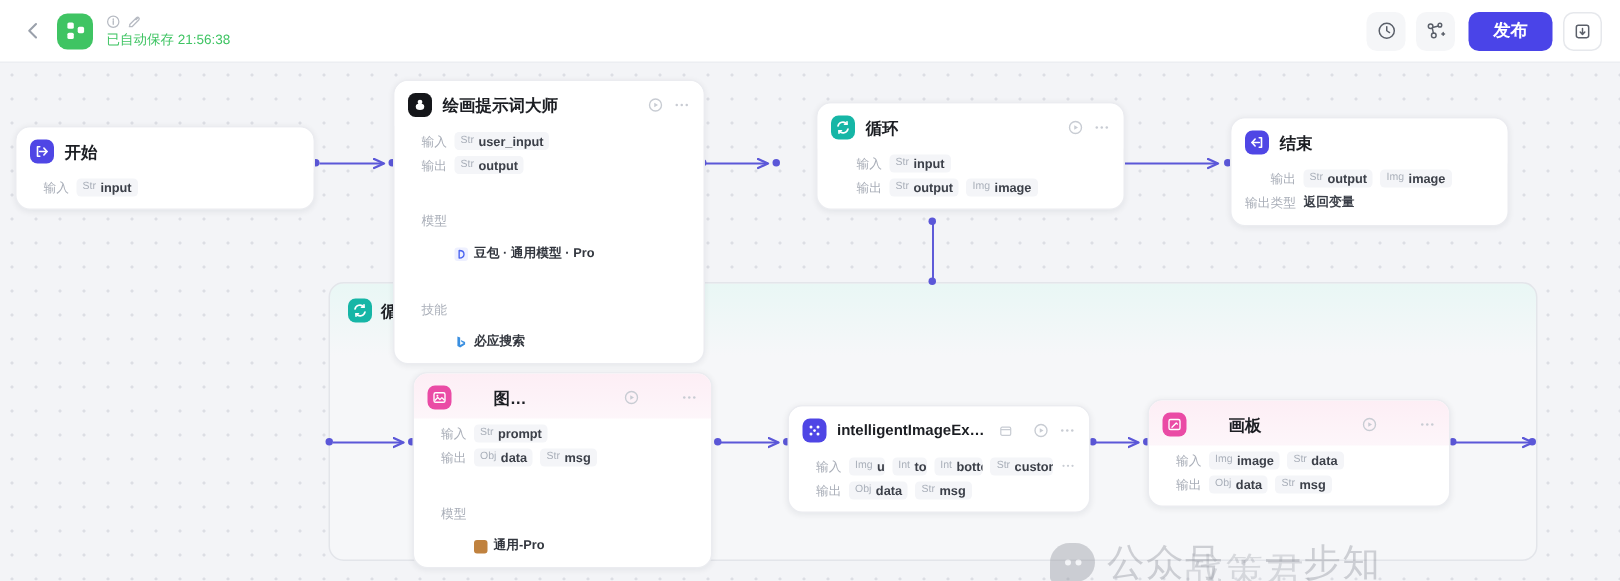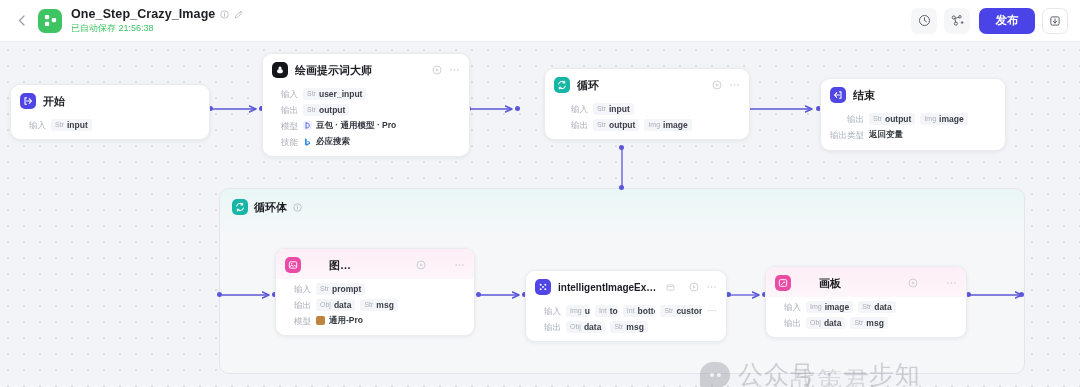--- a/index.html
+++ b/index.html
@@ -111,21 +111,21 @@
     padding: 1px 4px; font-size: 8.5px;
     color: #3c4049; font-weight: bold;
     white-space: nowrap; max-width: 78px;
     overflow: hidden; text-overflow: ellipsis;
   }
   .chip.plain { background: transparent; padding: 1px 0; }
   .tt { font-size: 7px; color: #aab0ba; font-weight: normal; flex: none; }
   .muted { font-size: 8.5px; color: #bfc4cd; }
   .model-chip {
     display: inline-flex; align-items: center; gap: 4px;
-    font-size: 8.5px; color: #33373f; font-weight: bold;
+    font-size: 8.5px; color: #33373f; font-weight: bold; margin-top: 44px;
   }
   .mini-sq {
     width: 9px; height: 9px; border-radius: 2px; flex: none;
     display: flex; align-items: center; justify-content: center;
   }
 
   
   .tint-pink .node-head { background: linear-gradient(180deg,#fdeef5 0%, #fdf6fa 100%); gap: 28px; }
   .tint-white .node-head { background: #fff; }
 
@@ -189,21 +189,20 @@
   <div class="app-logo">
     <svg width="13" height="13" viewBox="0 0 14 14" fill="#fff">
       <rect x="1" y="1" width="4.6" height="4.6" rx="1.2"></rect>
       <rect x="8.4" y="4.2" width="4.6" height="4.6" rx="1.2"></rect>
       <rect x="1" y="8.4" width="4.6" height="4.6" rx="1.2"></rect>
     </svg>
   </div>
 
   <div class="title-wrap">
     <div class="title-row">
-      <span class="wf-title">One_Step_Crazy_Image</span>
       <span class="t-icon">
         <svg width="9" height="9" viewBox="0 0 12 12" fill="none">
             <circle cx="6" cy="6" r="5" stroke="currentColor" stroke-width="1.1"></circle>
             <path d="M6 5.2v3.1M6 3.5v.7" stroke="currentColor" stroke-width="1.2" stroke-linecap="round"></path>
           </svg>
       </span>
       <span class="t-icon">
         <svg width="9" height="9" viewBox="0 0 12 12" fill="none">
             <path d="M10 1.8L7.2 4.6M1.6 10.4H4l6-6a1.4 1.4 0 0 0-2-2l-6 6v2z" stroke="currentColor" stroke-width="1.1" stroke-linejoin="round"></path>
           </svg>

